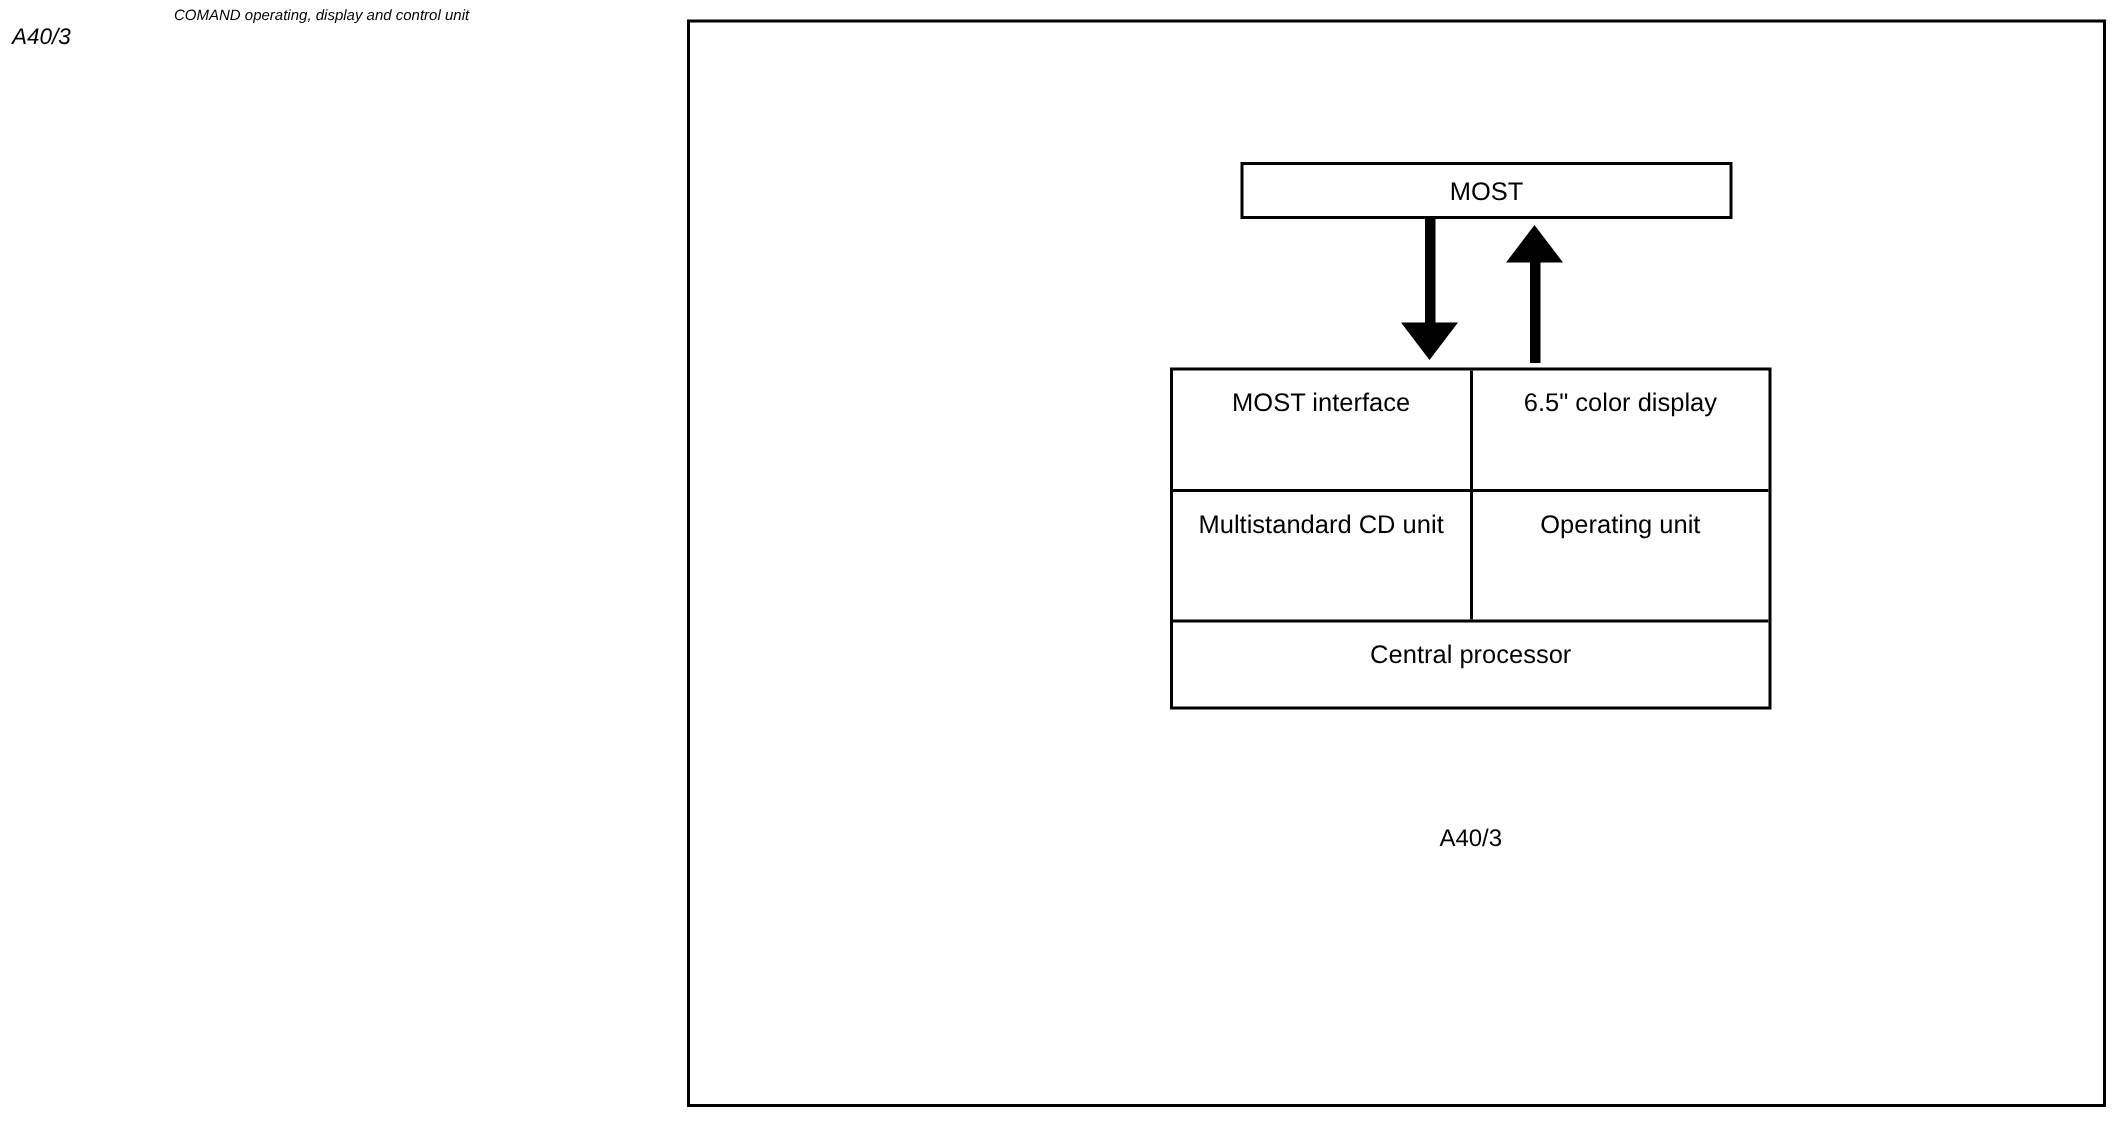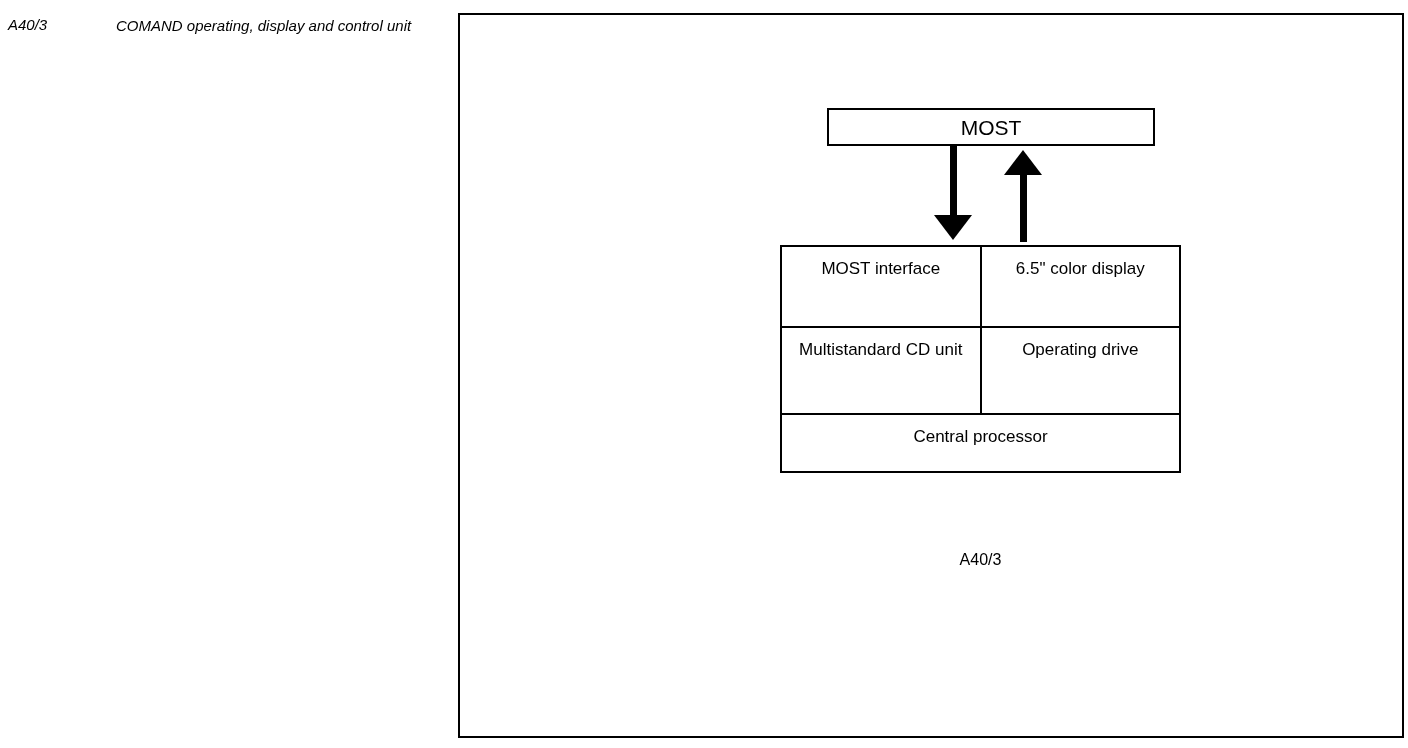--- a/index.html
+++ b/index.html
@@ -22,24 +22,24 @@
     left: 8px;
     top: 15px;
     font-style: italic;
     font-size: 15px;
     line-height: 20px;
     white-space: nowrap;
   }
   #legend-desc {
     position: absolute;
     left: 116px;
-    top: 15px;
+    top: 0;
     width: 330px;
     font-style: italic;
-    font-size: 15px;
+    font-size: 10px;
     line-height: 21px;
   }
 
   
   #diagram-frame {
     position: absolute;
     left: 458px;
     top: 13px;
     width: 946px;
     height: 725px;
@@ -56,21 +56,21 @@
     width: 328px;
     height: 38px;
     border: 2px solid #000000;
     box-sizing: border-box;
     display: flex;
     align-items: center;
     justify-content: center;
     background: #ffffff;
   }
   #bus-box .label {
-    font-size: 21px;
+    font-size: 17px;
     line-height: 17px;
   }
 
   
   .arrow-svg {
     position: absolute;
     display: block;
   }
   #arrow-down-wrap { left: 930px; top: 146px; }
   #arrow-up-wrap   { left: 1000px; top: 150px; }
@@ -153,21 +153,21 @@
 
 <div id="unit-block">
 
   <div id="unit-row-1" class="unit-row">
     <div class="unit-cell divided-right">MOST interface</div>
     <div class="unit-cell">6.5" color display</div>
   </div>
 
   <div id="unit-row-2" class="unit-row">
     <div class="unit-cell divided-right">Multistandard CD unit</div>
-    <div class="unit-cell">Operating drive</div>
+    <div class="unit-cell">Operating unit</div>
   </div>
 
   <div id="unit-row-3" class="unit-row">
     <div class="unit-cell full">Central processor</div>
   </div>
 
 </div>
 
 <div id="unit-caption">A40/3</div>
 

